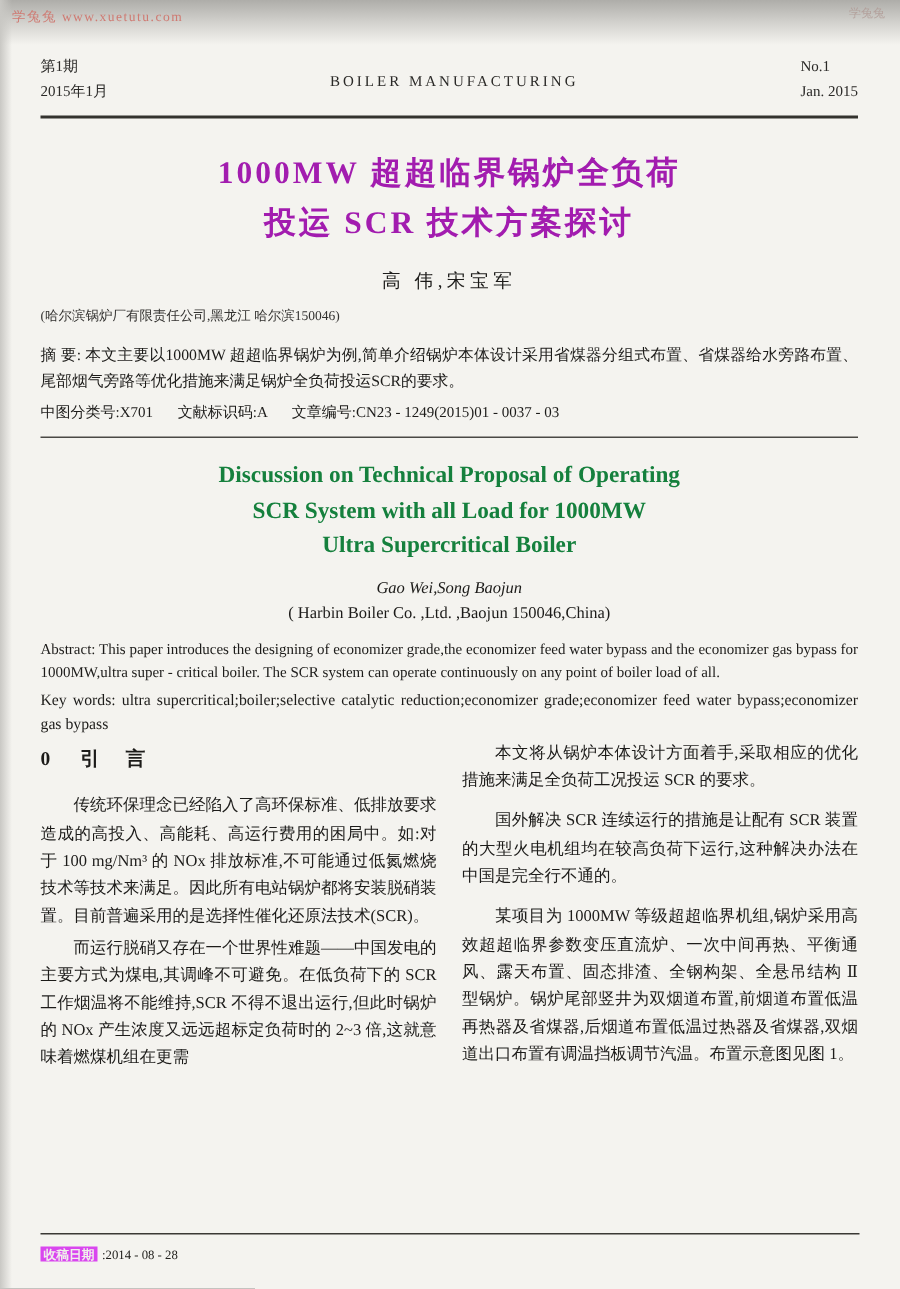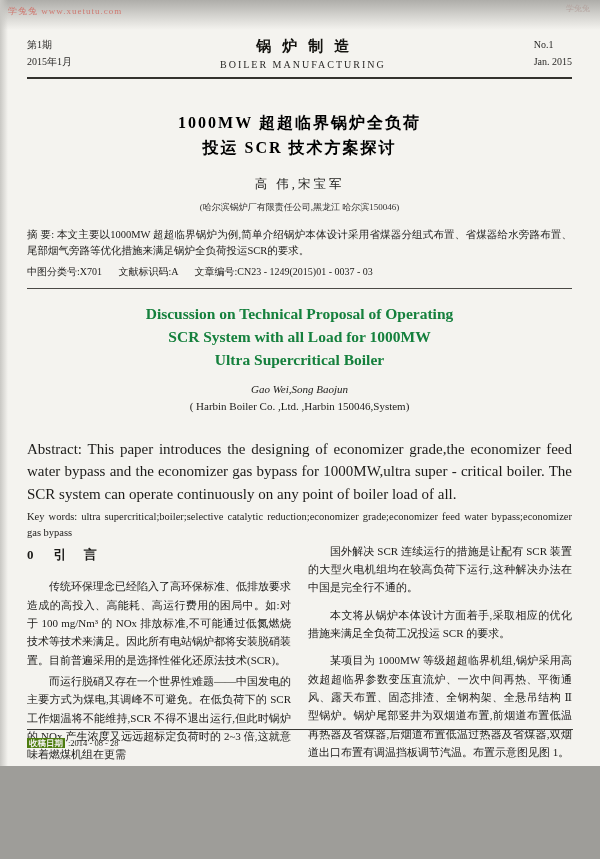--- a/index.html
+++ b/index.html
@@ -1,17 +1,17 @@
 <!DOCTYPE html>
 <html><head>
 <meta charset="utf-8">
 <style>
   html,body{margin:0;padding:0;background:#9e9d99;}
   .page{
-    width:600px;height:766px;margin:0 auto;position:relative;overflow:hidden;
+    width:600px;height:859px;margin:0 auto;position:relative;overflow:hidden;
     background:#f4f3ef;color:#1c1b19;
     font-family:"Liberation Serif","DejaVu Serif",serif;
   }
   .scan-top{
     position:absolute;top:0;left:0;right:0;height:30px;
     background:linear-gradient(180deg,#aeada9 0%,#d6d5d1 55%,#f4f3ef 100%);
   }
   .scan-left{
     position:absolute;top:0;left:0;bottom:0;width:8px;
     background:linear-gradient(90deg,#c9c8c4 0%,rgba(244,243,239,0) 100%);
@@ -24,72 +24,71 @@
   .header{display:flex;justify-content:space-between;align-items:center;}
   .h-left,.h-right{font-size:10px;line-height:1.7;color:#2a2927;}
   .h-right{text-align:left;}
   .h-center{text-align:center;}
   .journal-cn{font-size:15px;font-weight:bold;letter-spacing:11px;padding-left:11px;color:#14130f;}
   .journal-en{font-size:10px;letter-spacing:2px;margin-top:3px;color:#2a2927;}
   .rule{border:0;border-top:2px solid #33322e;margin:7px 0 0 0;}
   .rule-thin{border:0;border-top:1px solid #4a4945;margin:9px 0 0 0;}
 
   
-  .title-cn{margin-top:32px;text-align:center;font-size:16px;font-weight:bold;letter-spacing:2px;line-height:1.55;color:#000000;}
+  .title-cn{margin-top:20px;text-align:center;font-size:21px;font-weight:bold;letter-spacing:2px;line-height:1.55;color:#a21caf;}
   .authors-cn{margin-top:15px;text-align:center;font-size:12.5px;letter-spacing:3px;}
-  .affil-cn{margin-top:8px;text-align:center;font-size:9px;color:#333230;}
+  .affil-cn{margin-top:8px;text-align:left;font-size:9px;color:#333230;}
   .abs-cn{margin-top:13px;font-size:10.5px;line-height:1.58;text-align:justify;}
   .kw-cn{margin-top:3px;font-size:10.5px;line-height:1.58;text-align:justify;}
   .class-row{margin-top:5px;font-size:10px;}
   .class-row .pair{margin-right:14px;white-space:nowrap;}
   .blabel{font-weight:normal;}
 
   
   .title-en{margin-top:13px;text-align:center;font-size:15.5px;font-weight:bold;line-height:1.5;color:#15803d;}
   .authors-en{margin-top:11px;text-align:center;font-style:italic;font-size:11px;}
   .affil-en{margin-top:5px;text-align:center;font-size:11px;}
-  .abs-en{margin-top:26px;font-size:15px;line-height:1.5;text-align:justify;}
+  .abs-en{margin-top:11px;font-size:10px;line-height:1.5;text-align:justify;}
   .kw-en{margin-top:4px;font-size:10.5px;line-height:1.5;text-align:justify;}
 
   
   .columns{margin-top:1px;display:flex;gap:17px;}
   .col{flex:1;min-width:0;font-size:11px;line-height:1.67;text-align:justify;}
   .sec-head{font-size:13px;font-weight:bold;margin:2px 0 12px 0;}
   .sec-head .num{margin-right:20px;}
   .sec-head .ttl{letter-spacing:7px;}
   .col p{margin:0 0 3px 0;text-indent:2em;}
   .col-right p{margin:0 0 9px 0;}
   .col p.noindent{text-indent:0;}
 
   
   .footer{
     position:absolute;left:27px;right:27px;bottom:14px;
     border-top:1px solid #3a3935;padding-top:5px;
     font-size:8.5px;line-height:2.0;color:#21201d;
   }
-  .flabel{font-weight:bold;background:#4d7c0f;color:#f0efeb;padding:0 2px;margin-right:3px;}
+  .flabel{font-weight:bold;background:#d946ef;color:#f0efeb;padding:0 2px;margin-right:3px;}
 </style>
 </head>
 <body>
 
 <div class="page">
   <div class="scan-top"></div>
   <div class="scan-left"></div>
   <div class="wm-left">学兔兔 www.xuetutu.com</div>
   <div class="wm-right">学兔兔</div>
 
   <div class="content">
 
     <div class="header">
       <div class="h-left">
         <div>第1期</div>
         <div>2015年1月</div>
       </div>
       <div class="h-center">
-        <div class="journal-cn">锅炉制造</div>
         <div class="journal-en">BOILER  MANUFACTURING</div>
       </div>
       <div class="h-right">
         <div>No.1</div>
         <div>Jan. 2015</div>
       </div>
     </div>
     <hr class="rule">
 
     <div class="title-cn">
@@ -115,42 +114,42 @@
       </span>
     </div>
     <hr class="rule-thin">
 
     <div class="title-en">
       <div>Discussion on Technical Proposal of Operating</div>
       <div>SCR System with all Load for 1000MW</div>
       <div>Ultra Supercritical Boiler</div>
     </div>
     <div class="authors-en">Gao Wei,Song Baojun</div>
-    <div class="affil-en">( Harbin Boiler Co. ,Ltd. ,Harbin 150046,System)</div>
+    <div class="affil-en">( Harbin Boiler Co. ,Ltd. ,Baojun 150046,China)</div>
 
     <div class="abs-en">
       <span class="blabel">Abstract:</span>
       <span>This paper introduces the designing of economizer grade,the economizer feed water bypass and the economizer gas bypass for 1000MW,ultra super - critical boiler. The SCR system can operate continuously on any point of boiler load of all.</span>
     </div>
     <div class="kw-en">
       <span class="blabel">Key words:</span>
       <span>ultra supercritical;boiler;selective catalytic reduction;economizer grade;economizer feed water bypass;economizer gas bypass</span>
     </div>
 
     <div class="columns">
       <div class="col col-left">
         <div class="sec-head">
           <span class="num">0</span><span class="ttl">引 言</span>
         </div>
         <p>传统环保理念已经陷入了高环保标准、低排放要求造成的高投入、高能耗、高运行费用的困局中。如:对于 100 mg/Nm³ 的 NOx 排放标准,不可能通过低氮燃烧技术等技术来满足。因此所有电站锅炉都将安装脱硝装置。目前普遍采用的是选择性催化还原法技术(SCR)。</p>
         <p>而运行脱硝又存在一个世界性难题——中国发电的主要方式为煤电,其调峰不可避免。在低负荷下的 SCR 工作烟温将不能维持,SCR 不得不退出运行,但此时锅炉的 NOx 产生浓度又远远超标定负荷时的 2~3 倍,这就意味着燃煤机组在更需</p>
       </div>
       <div class="col col-right">
+        <p>本文将从锅炉本体设计方面着手,采取相应的优化措施来满足全负荷工况投运 SCR 的要求。</p>
         <p>国外解决 SCR 连续运行的措施是让配有 SCR 装置的大型火电机组均在较高负荷下运行,这种解决办法在中国是完全行不通的。</p>
-        <p>本文将从锅炉本体设计方面着手,采取相应的优化措施来满足全负荷工况投运 SCR 的要求。</p>
         <p>某项目为 1000MW 等级超超临界机组,锅炉采用高效超超临界参数变压直流炉、一次中间再热、平衡通风、露天布置、固态排渣、全钢构架、全悬吊结构 Ⅱ 型锅炉。锅炉尾部竖井为双烟道布置,前烟道布置低温再热器及省煤器,后烟道布置低温过热器及省煤器,双烟道出口布置有调温挡板调节汽温。布置示意图见图 1。</p>
       </div>
     </div>
   </div>
 
   <div class="footer">
     <div>
       <span class="flabel">收稿日期</span><span>:2014 - 08 - 28</span>
     </div>
   </div>

